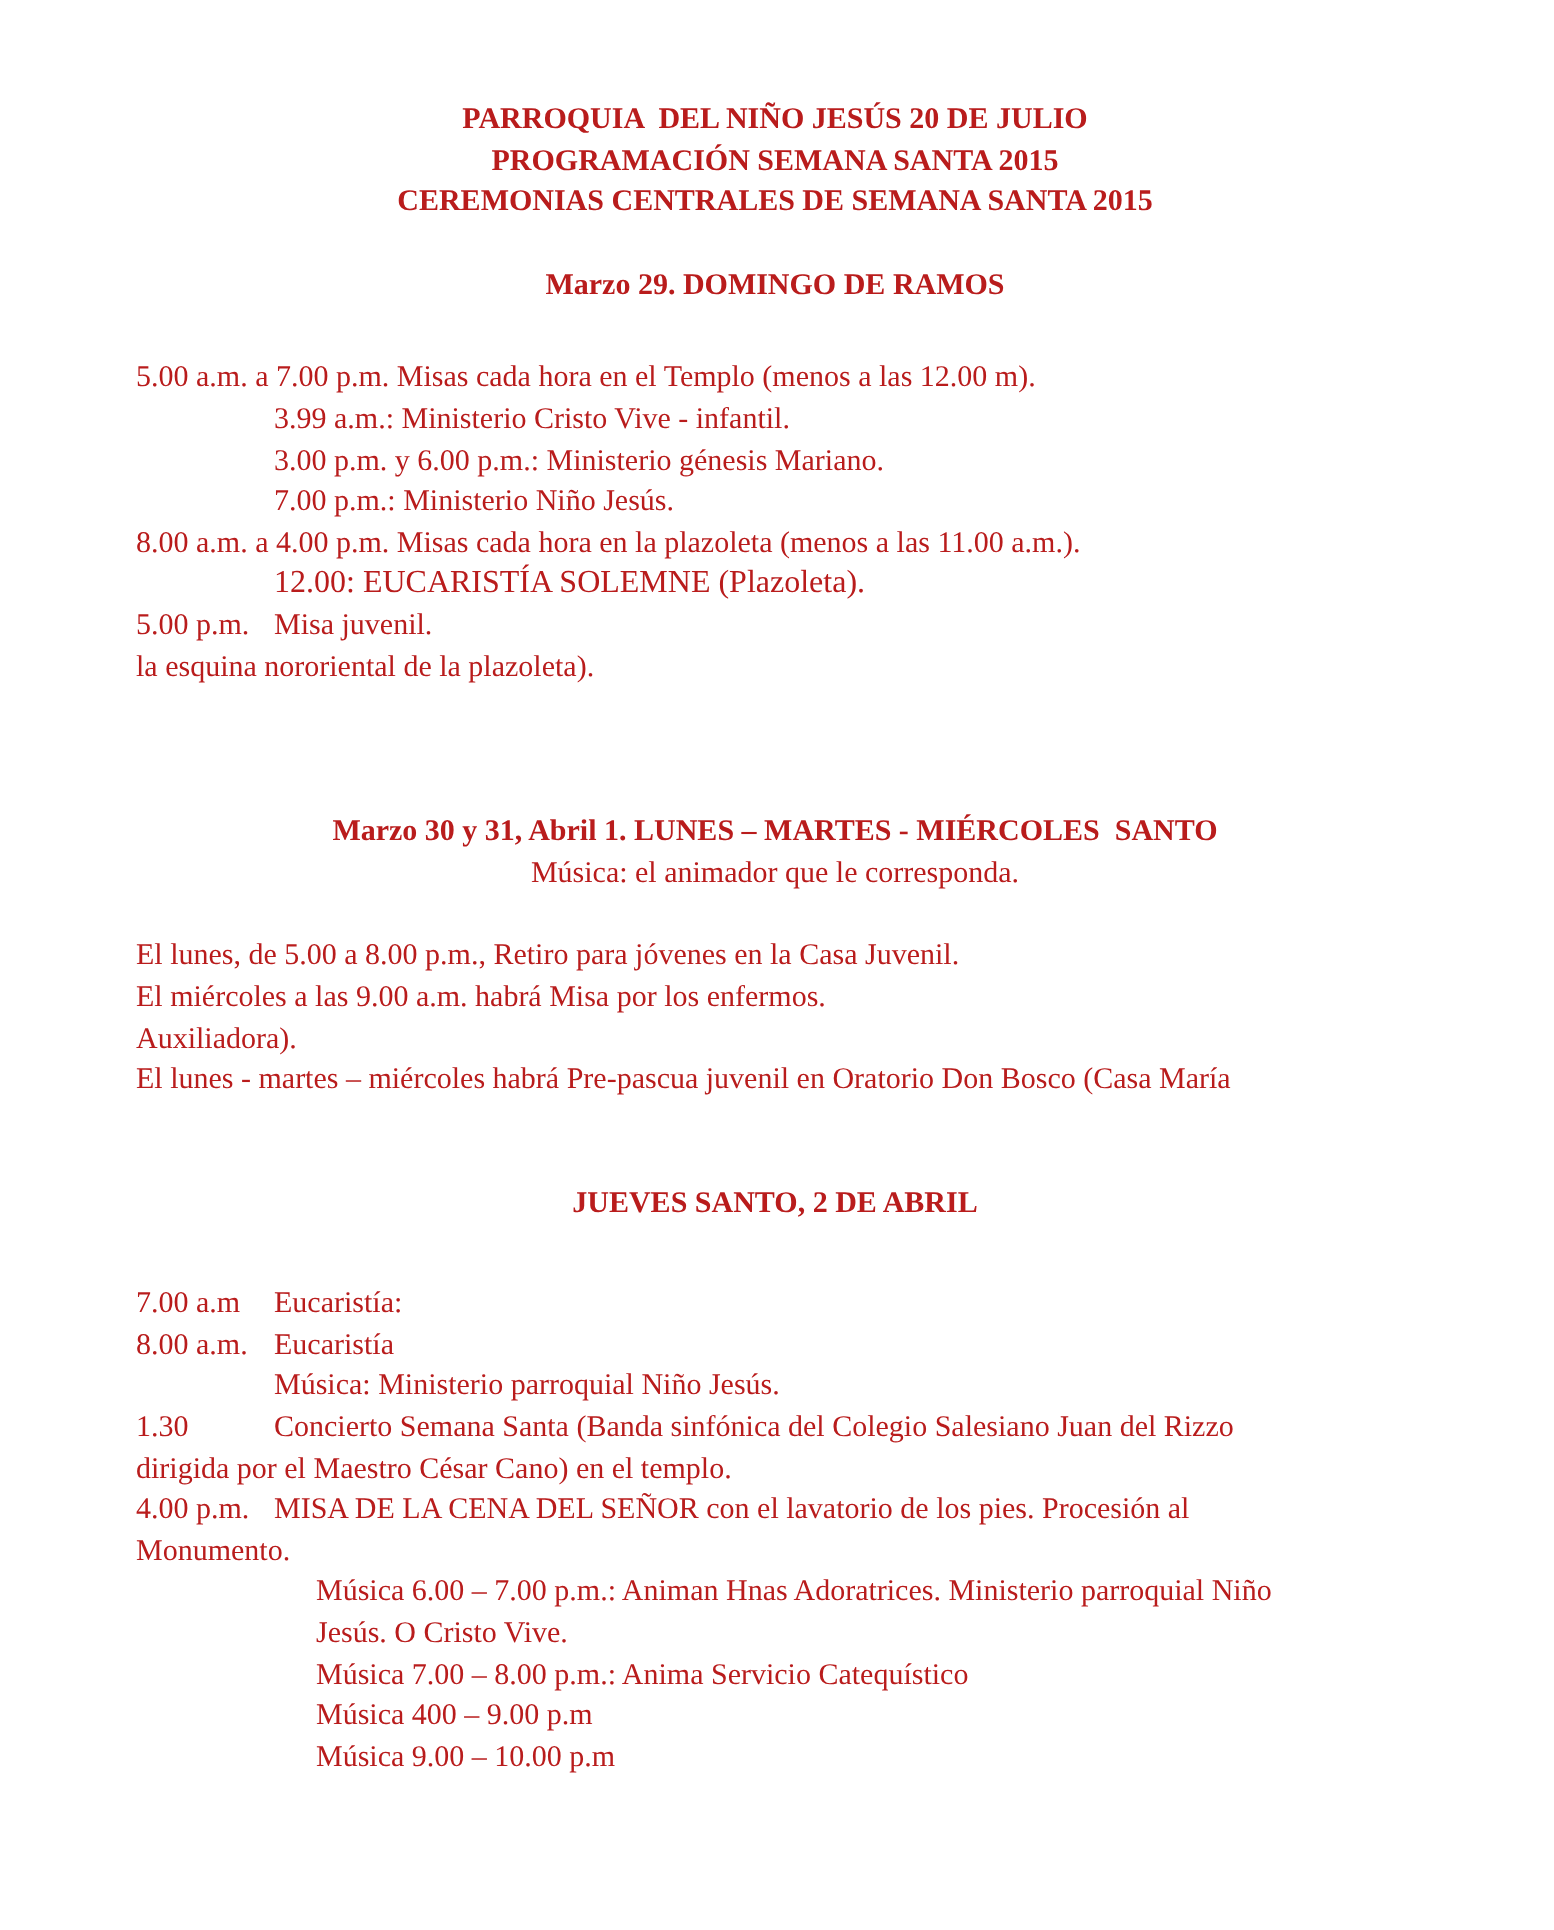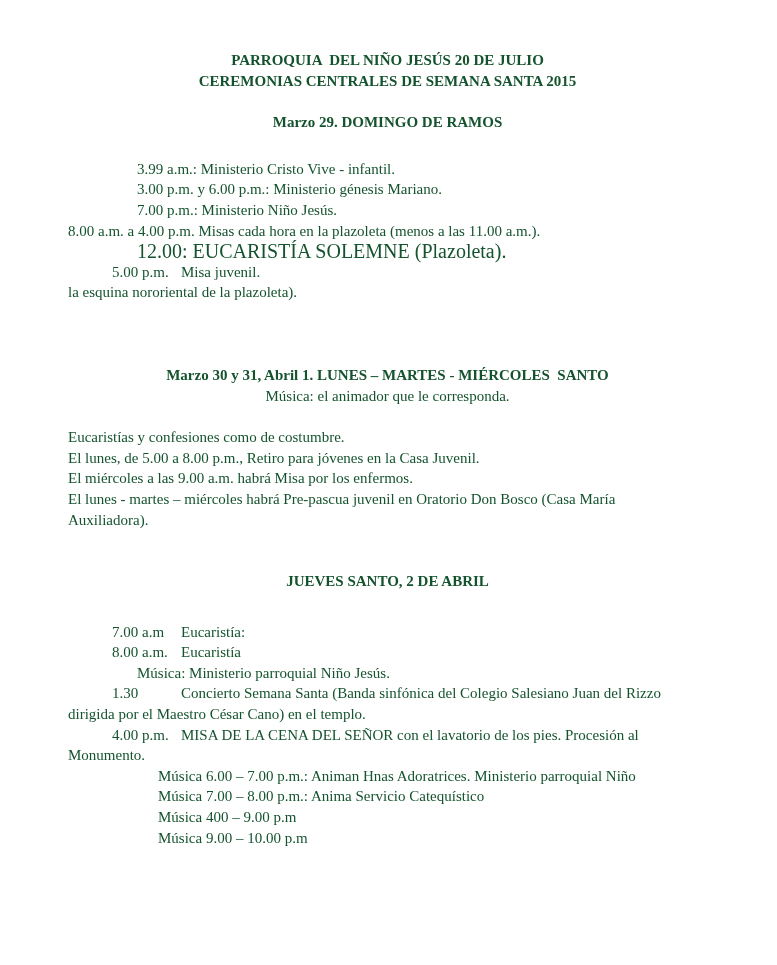--- a/index.html
+++ b/index.html
@@ -2,82 +2,84 @@
 <html><head>
 <meta charset="utf-8">
 <style>
   html, body { margin: 0; padding: 0; background: #ffffff; }
   .page {
     position: relative;
     width: 777px;
     height: 965px;
     box-sizing: border-box;
     background: #ffffff;
-    color: #14532d;
+    color: #b91c1c;
     font-family: "Liberation Serif", "DejaVu Serif", serif;
     font-size: 15px;
     line-height: 20.6px;
     padding: 50px 70px 0 68px;
     overflow: hidden;
   }
   .ln { white-space: pre; min-height: 20.6px; }
   .center { text-align: center; }
   .bold { font-weight: bold; }
   .indent { padding-left: 69px; }
   .indent2 { padding-left: 90px; }
-  .lg { font-size: 20px; }
-  .tab { display: inline-block; width: 69px; margin-left: 44px; }
+  .lg { font-size: 16px; }
+  .tab { display: inline-block; width: 69px; }
   .sp1 { height: 21px; }   
   .sp2 { height: 26px; }   
   .sp3 { height: 62px; }   
   .sp4 { height: 41px; }   
   .sp5 { height: 30px; }   
 </style>
 </head>
 <body>
 
 <div class="page">
 
   <div class="ln center bold">PARROQUIA  DEL NIÑO JESÚS 20 DE JULIO</div>
+  <div class="ln center bold">PROGRAMACIÓN SEMANA SANTA 2015</div>
   <div class="ln center bold">CEREMONIAS CENTRALES DE SEMANA SANTA 2015</div>
   <div class="sp1"></div>
 
   <div class="ln center bold">Marzo 29. DOMINGO DE RAMOS</div>
   <div class="sp2"></div>
 
+  <div class="ln">5.00 a.m. a 7.00 p.m. Misas cada hora en el Templo (menos a las 12.00 m).</div>
   <div class="ln indent">3.99 a.m.: Ministerio Cristo Vive - infantil.</div>
   <div class="ln indent">3.00 p.m. y 6.00 p.m.: Ministerio génesis Mariano.</div>
   <div class="ln indent">7.00 p.m.: Ministerio Niño Jesús.</div>
   <div class="ln">8.00 a.m. a 4.00 p.m. Misas cada hora en la plazoleta (menos a las 11.00 a.m.).</div>
   <div class="ln indent lg">12.00: EUCARISTÍA SOLEMNE (Plazoleta).</div>
   <div class="ln"><span class="tab">5.00 p.m.</span><span>Misa juvenil.</span></div>
   <div class="ln">la esquina nororiental de la plazoleta).</div>
 
   <div class="sp3"></div>
 
   <div class="ln center bold">Marzo 30 y 31, Abril 1. LUNES – MARTES - MIÉRCOLES  SANTO</div>
   <div class="ln center">Música: el animador que le corresponda.</div>
   <div class="sp1"></div>
 
-  <div class="ln">Eucaristías y confesiones como de costumbre.</div>
   <div class="ln">El lunes, de 5.00 a 8.00 p.m., Retiro para jóvenes en la Casa Juvenil.</div>
   <div class="ln">El miércoles a las 9.00 a.m. habrá Misa por los enfermos.</div>
+  <div class="ln">Auxiliadora).</div>
   <div class="ln">El lunes - martes – miércoles habrá Pre-pascua juvenil en Oratorio Don Bosco (Casa María</div>
-  <div class="ln">Auxiliadora).</div>
 
   <div class="sp4"></div>
 
   <div class="ln center bold">JUEVES SANTO, 2 DE ABRIL</div>
   <div class="sp5"></div>
 
   <div class="ln"><span class="tab">7.00 a.m</span><span>Eucaristía:</span></div>
   <div class="ln"><span class="tab">8.00 a.m.</span><span>Eucaristía</span></div>
   <div class="ln indent">Música: Ministerio parroquial Niño Jesús.</div>
   <div class="ln"><span class="tab">1.30</span><span>Concierto Semana Santa (Banda sinfónica del Colegio Salesiano Juan del Rizzo</span></div>
   <div class="ln">dirigida por el Maestro César Cano) en el templo.</div>
   <div class="ln"><span class="tab">4.00 p.m.</span><span>MISA DE LA CENA DEL SEÑOR con el lavatorio de los pies. Procesión al</span></div>
   <div class="ln">Monumento.</div>
   <div class="ln indent2">Música 6.00 – 7.00 p.m.: Animan Hnas Adoratrices. Ministerio parroquial Niño</div>
+  <div class="ln indent2">Jesús. O Cristo Vive.</div>
   <div class="ln indent2">Música 7.00 – 8.00 p.m.: Anima Servicio Catequístico</div>
   <div class="ln indent2">Música 400 – 9.00 p.m</div>
   <div class="ln indent2">Música 9.00 – 10.00 p.m</div>
 
 </div>
 
 </body></html>

